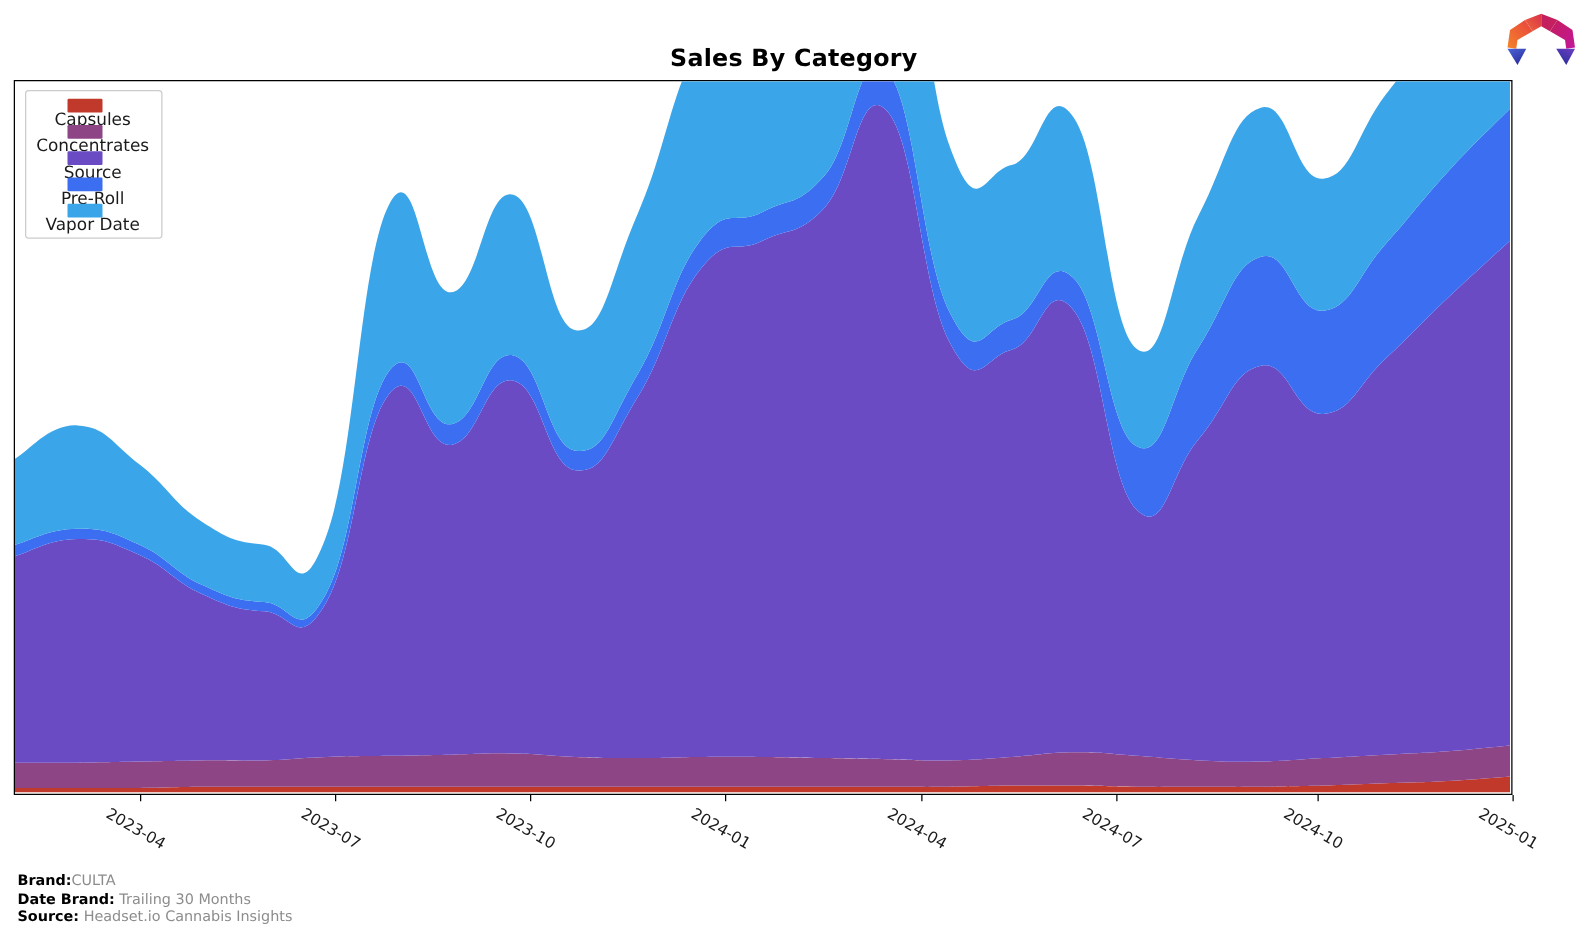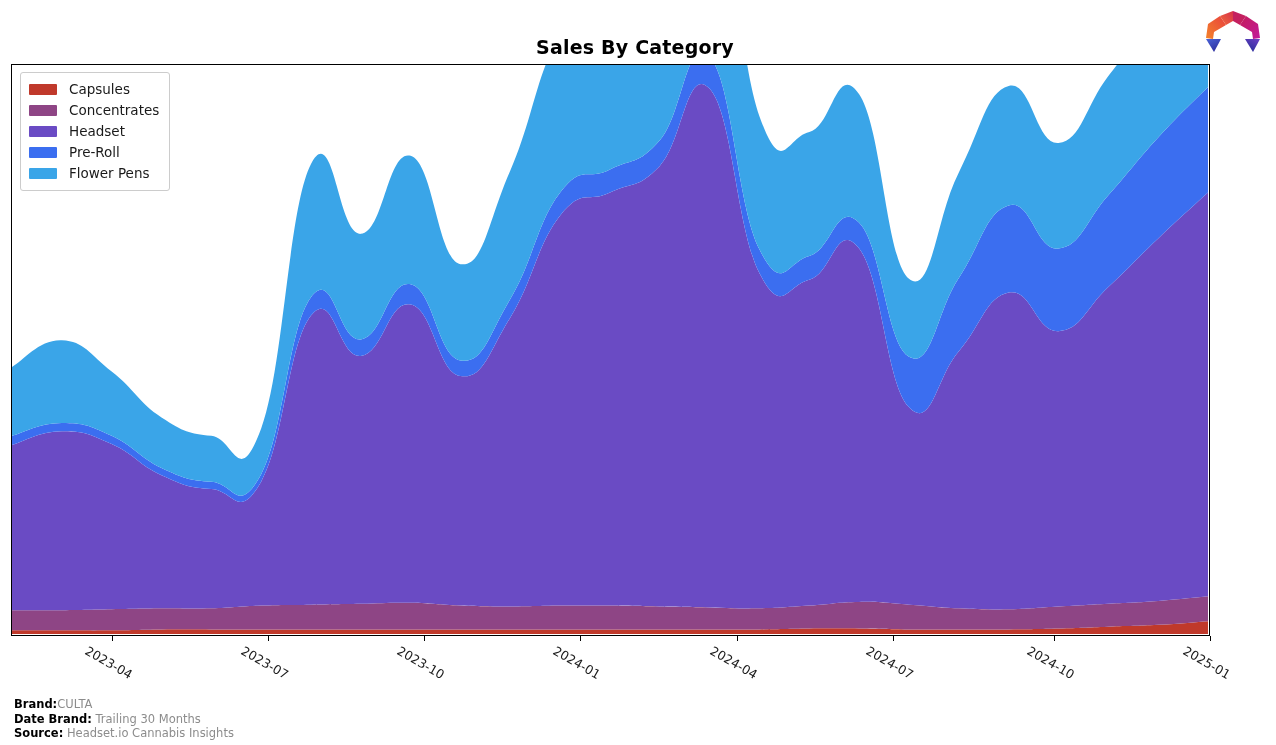--- a/index.html
+++ b/index.html
@@ -21,21 +21,21 @@
   #plot-frame{
     position:absolute;inset:0;border:1.3px solid #000;box-sizing:border-box;
     background:#fff;overflow:hidden;
   }
   svg.areasvg{position:absolute;left:0;top:0;display:block;}
   #legend{
     position:absolute;left:9px;top:8px;background:#fff;
     border:1px solid #cccccc;border-radius:3px;padding:6px 10px 6px 8px;
     box-shadow:0 0 0 0 rgba(0,0,0,0);
   }
-  .legend-row{display:flex;align-items:center;height:21px;}
+  .legend-row{display:flex;align-items:center;height:21px;flex-direction:column;}
   .legend-swatch{width:28px;height:11px;margin-right:12px;border-radius:1px;flex:none;}
   .legend-label{font-size:13.5px;color:#1a1a1a;white-space:nowrap;line-height:1;}
   #xaxis{position:absolute;left:11px;top:636px;width:1199px;height:60px;}
   .xtick-mark{position:absolute;top:0;width:1px;height:5px;background:#000;}
   .xtick-label{
     position:absolute;top:7px;font-size:12.5px;color:#1a1a1a;white-space:nowrap;
     transform-origin:left top;transform:rotate(30deg);
   }
   #footer{position:absolute;left:14px;top:697px;line-height:14.5px;}
   .foot-line{font-size:11.5px;white-space:nowrap;}
@@ -94,29 +94,29 @@
       <div class="legend-row">
         <span class="legend-swatch" style="background: rgb(192, 57, 43);"></span>
         <span class="legend-label">Capsules</span>
       </div>
       <div class="legend-row">
         <span class="legend-swatch" style="background: rgb(142, 69, 133);"></span>
         <span class="legend-label">Concentrates</span>
       </div>
       <div class="legend-row">
         <span class="legend-swatch" style="background: rgb(106, 75, 196);"></span>
-        <span class="legend-label">Headset</span>
+        <span class="legend-label">Source</span>
       </div>
       <div class="legend-row">
         <span class="legend-swatch" style="background: rgb(59, 110, 240);"></span>
         <span class="legend-label">Pre-Roll</span>
       </div>
       <div class="legend-row">
         <span class="legend-swatch" style="background: rgb(58, 165, 232);"></span>
-        <span class="legend-label">Flower Pens</span>
+        <span class="legend-label">Vapor Date</span>
       </div>
     </div>
 </div>
 
 <div id="xaxis">
     <div class="xtick-mark" style="left: 101.076px;"></div>
     <div class="xtick-label" style="left: 79.0757px;">2023-04</div>
     <div class="xtick-mark" style="left: 257.185px;"></div>
     <div class="xtick-label" style="left: 235.185px;">2023-07</div>
     <div class="xtick-mark" style="left: 413.295px;"></div>

